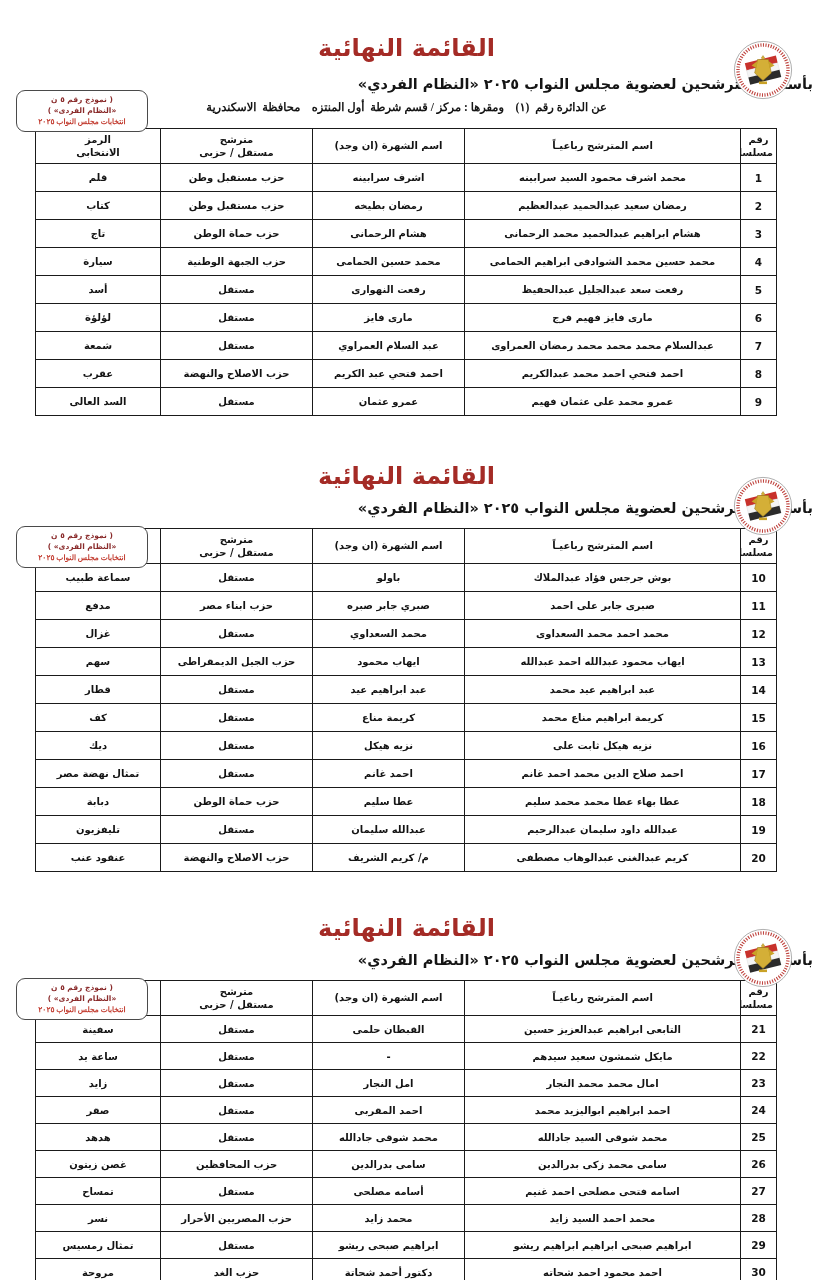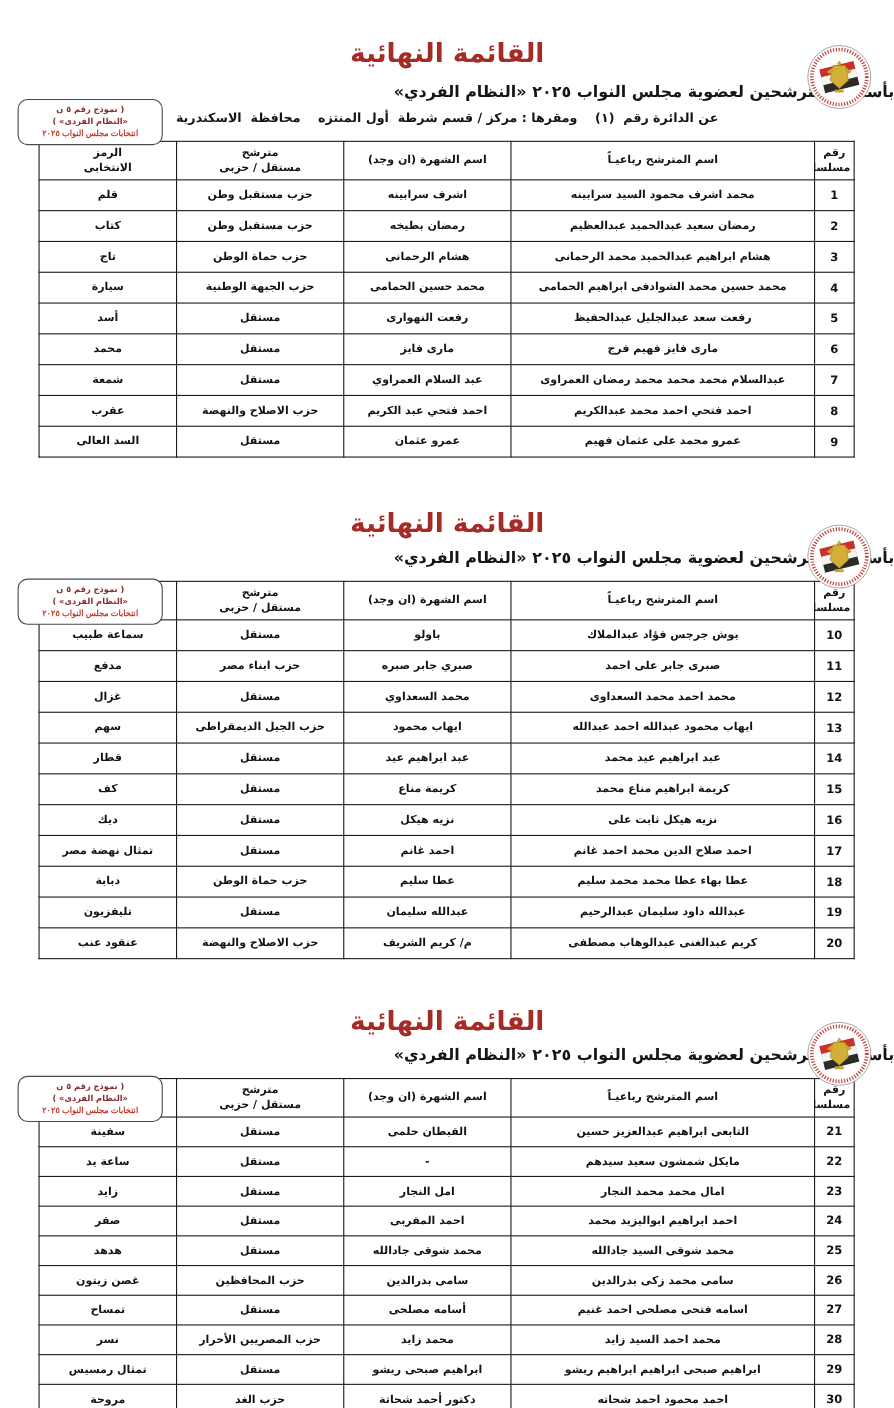--- a/index.html
+++ b/index.html
@@ -18,21 +18,21 @@
   .stamp-l1{font-size:7.5px;line-height:1.45;font-weight:bold;color:#8a2b2b;}
   .stamp-l2{font-size:7.5px;line-height:1.45;font-weight:bold;color:#c23b2f;font-family:Liberation Serif, serif;}
   
   .seal{position:absolute;right:20px;top:6px;width:60px;height:60px;}
   
   .title{margin:34px 0 0;text-align:center;color:#a42b26;font-size:24px;font-weight:bold;letter-spacing:0.5px;}
   .s2 .title{margin-top:46px;}
   .s3 .title{margin-top:42px;}
   .subtitle{margin:14px 0 0;font-size:14.5px;font-weight:bold;color:#151515;}
   .s2 .subtitle,.s3 .subtitle{margin-top:10px;}
-  .district{margin:8px 0 0;text-align:center;font-size:11.5px;font-weight:bold;color:#151515;white-space:pre;}
+  .district{margin:8px 0 0;text-align:center;font-size:11.5px;font-weight:bold;color:#151515;white-space:pre;font-family:Liberation Serif, serif;}
   
   .cand-table{margin:14px 36px 0;width:741px;border-collapse:collapse;table-layout:fixed;}
   .s2 .cand-table{margin-top:12px;}
   .s3 .cand-table{margin-top:12px;}
   .cand-table th,.cand-table td{
     border:1px solid #1a1a1a;text-align:center;vertical-align:middle;
     font-weight:bold;color:#131313;padding:0 3px;overflow:hidden;
   }
   .cand-table th{font-size:10px;height:34px;white-space:pre-line;line-height:1.35;}
   .cand-table td{font-size:10px;height:27px;}
@@ -118,21 +118,21 @@
     <td data-field="name">رفعت سعد عبدالجليل عبدالحفيظ</td>
     <td data-field="shohra">رفعت النهوارى</td>
     <td data-field="party">مستقل</td>
     <td data-field="symbol">أسد</td>
   </tr>
         <tr>
     <td data-field="no">6</td>
     <td data-field="name">مارى فايز فهيم فرج</td>
     <td data-field="shohra">مارى فايز</td>
     <td data-field="party">مستقل</td>
-    <td data-field="symbol">محمد</td>
+    <td data-field="symbol">لؤلؤة</td>
   </tr>
         <tr>
     <td data-field="no">7</td>
     <td data-field="name">عبدالسلام محمد محمد محمد رمضان العمراوى</td>
     <td data-field="shohra">عبد السلام العمراوي</td>
     <td data-field="party">مستقل</td>
     <td data-field="symbol">شمعة</td>
   </tr>
         <tr>
     <td data-field="no">8</td>

